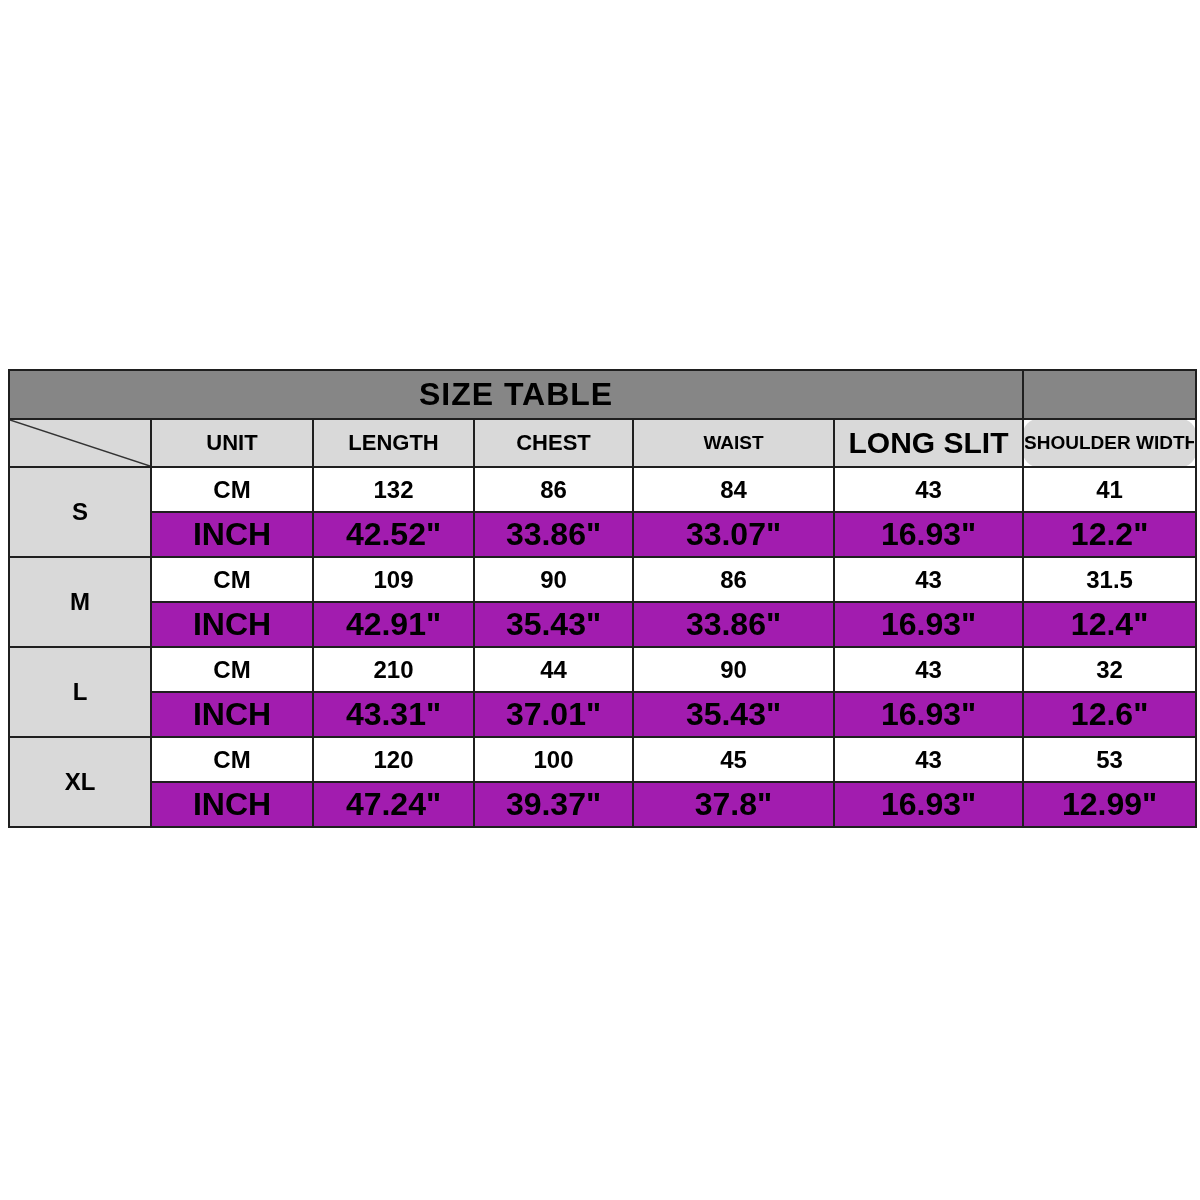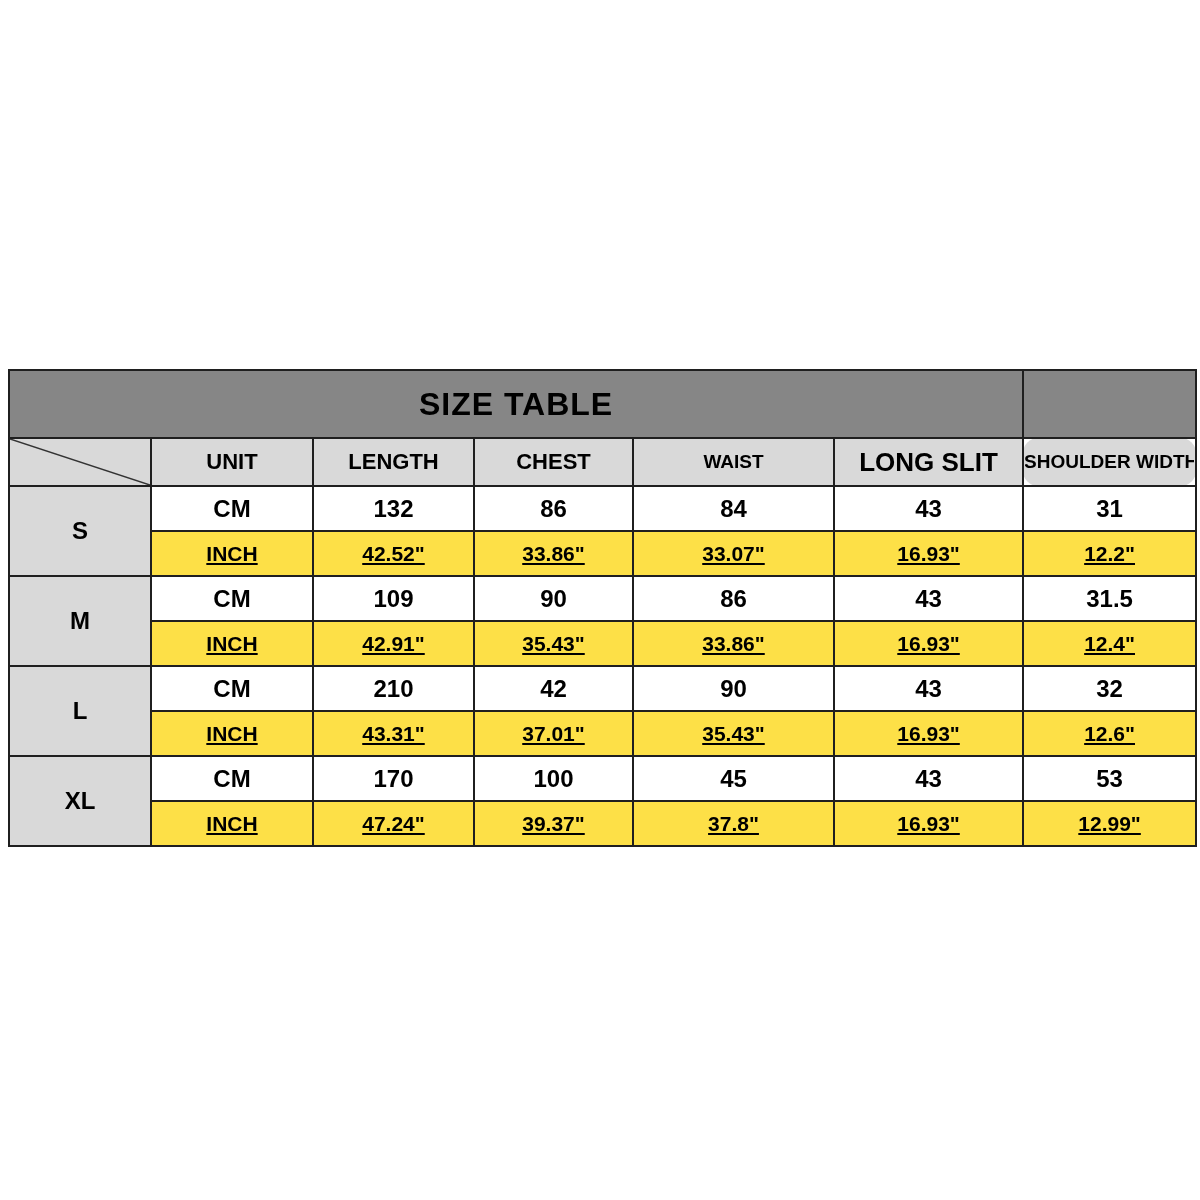--- a/index.html
+++ b/index.html
@@ -28,48 +28,48 @@
   table.size-table td {
     border: 2px solid #1f1f1f;
     text-align: center;
     vertical-align: middle;
     font-weight: bold;
     color: #000000;
     padding: 0;
     overflow: hidden;
     white-space: nowrap;
   }
-  tr.title-row { height: 68px; margin-top: 12px; }
+  tr.title-row { height: 49px; margin-top: 12px; }
   tr.title-row td {
     background: #868686;
     font-size: 32px;
     letter-spacing: 1px;
   }
   tr.header-row { height: 48px; }
   tr.header-row td {
     background: #d9d9d9;
     font-size: 22px;
   }
   tr.header-row td.h-waist { font-size: 19px; }
-  tr.header-row td.h-slit { font-size: 26px; }
+  tr.header-row td.h-slit { font-size: 30px; }
   tr.header-row td.h-shoulder { font-size: 19px; border-radius: 15px; }
   td.diag-cell {
     background: #ffffff;
     position: relative;
   }
   td.diag-cell svg {
     position: absolute;
     left: 0; top: 0;
     width: 100%; height: 100%;
     display: block;
   }
   tr.cm-row { height: 45px; }
   tr.inch-row { height: 45px; }
   tr.cm-row td { background: #ffffff; font-size: 24px; }
-  tr.inch-row td { background: #fde047; font-size: 21px; text-decoration: underline; }
+  tr.inch-row td { background: #a21caf; font-size: 32px; }
   td.size-cell {
     background: #d9d9d9 !important;
     font-size: 25px;
   }
 </style>
 </head>
 <body>
 
 <div class="canvas">
   <table class="size-table">
@@ -103,21 +103,21 @@
       <td class="h-shoulder">SHOULDER WIDTH</td>
     </tr>
 
     <tr class="cm-row">
       <td rowspan="2" class="size-cell">S</td>
       <td>CM</td>
       <td>132</td>
       <td>86</td>
       <td>84</td>
       <td>43</td>
-      <td>31</td>
+      <td>41</td>
     </tr>
     <tr class="inch-row">
       <td>INCH</td>
       <td>42.52"</td>
       <td>33.86"</td>
       <td>33.07"</td>
       <td>16.93"</td>
       <td>12.2"</td>
     </tr>
 
@@ -136,38 +136,38 @@
       <td>35.43"</td>
       <td>33.86"</td>
       <td>16.93"</td>
       <td>12.4"</td>
     </tr>
 
     <tr class="cm-row">
       <td rowspan="2" class="size-cell">L</td>
       <td>CM</td>
       <td>210</td>
-      <td>42</td>
+      <td>44</td>
       <td>90</td>
       <td>43</td>
       <td>32</td>
     </tr>
     <tr class="inch-row">
       <td>INCH</td>
       <td>43.31"</td>
       <td>37.01"</td>
       <td>35.43"</td>
       <td>16.93"</td>
       <td>12.6"</td>
     </tr>
 
     <tr class="cm-row">
       <td rowspan="2" class="size-cell">XL</td>
       <td>CM</td>
-      <td>170</td>
+      <td>120</td>
       <td>100</td>
       <td>45</td>
       <td>43</td>
       <td>53</td>
     </tr>
     <tr class="inch-row">
       <td>INCH</td>
       <td>47.24"</td>
       <td>39.37"</td>
       <td>37.8"</td>

